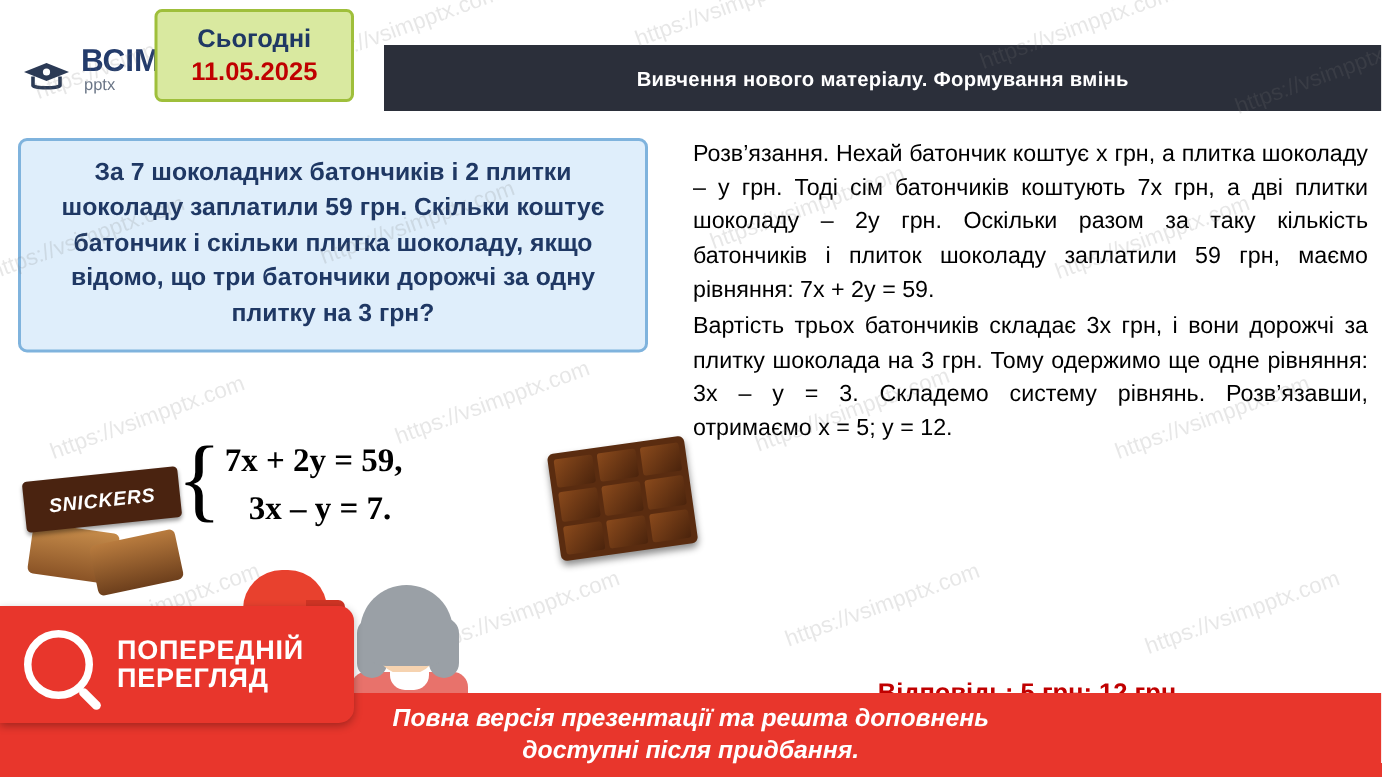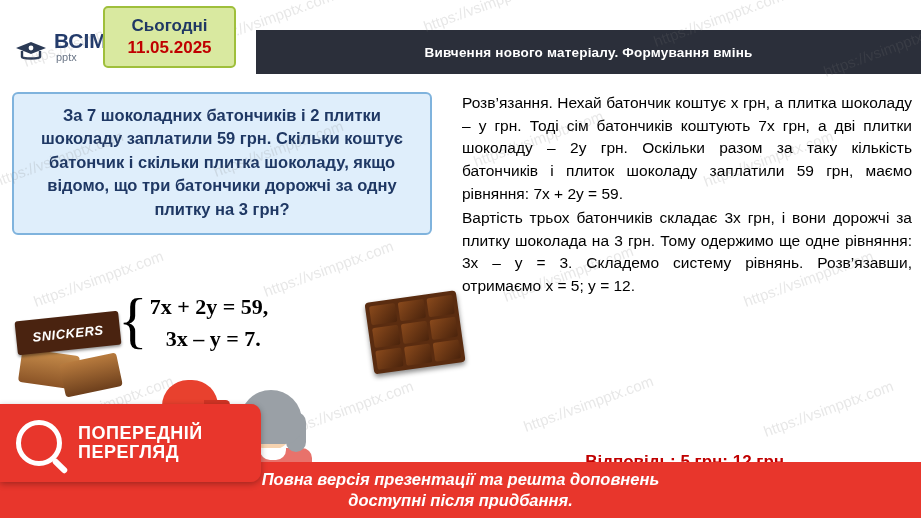--- a/index.html
+++ b/index.html
@@ -219,21 +219,21 @@
   .k2 .head { left: 16px; top: 12px; width: 46px; height: 48px; background:#f6d3b0; }
   .k2 .hair2 { position:absolute; left: 6px; top: 22px; width: 20px; height: 40px; background:#9aa0a6; border-radius: 10px; }
   .k2 .hair3 { position:absolute; left: 54px; top: 22px; width: 20px; height: 40px; background:#9aa0a6; border-radius: 10px; }
   .k2 .body { left: 2px; top: 58px; width: 78px; height: 78px; background:#e8726b; }
   .k2 .collar { position:absolute; left: 28px; top: 58px; width: 26px; height: 12px; background:#fff; border-radius: 0 0 10px 10px; }
 
   
   .preview {
     position: absolute;
     left: 0; top: 404px;
-    width: 261px; height: 78px;
+    width: 236px; height: 78px;
     background: #e8362c;
     border-radius: 0 10px 10px 0;
     display: flex; align-items: center;
     z-index: 8;
     box-shadow: 0 2px 6px rgba(0,0,0,.3);
   }
   .magnifier {
     width: 46px; height: 46px;
     border: 5px solid #ffffff;
     border-radius: 50%;

